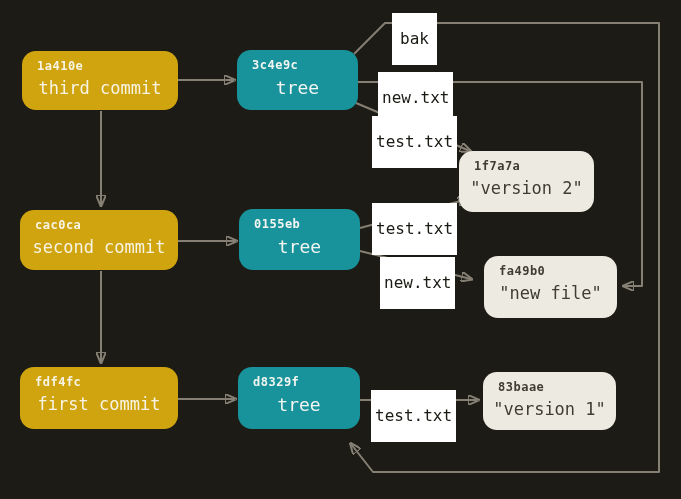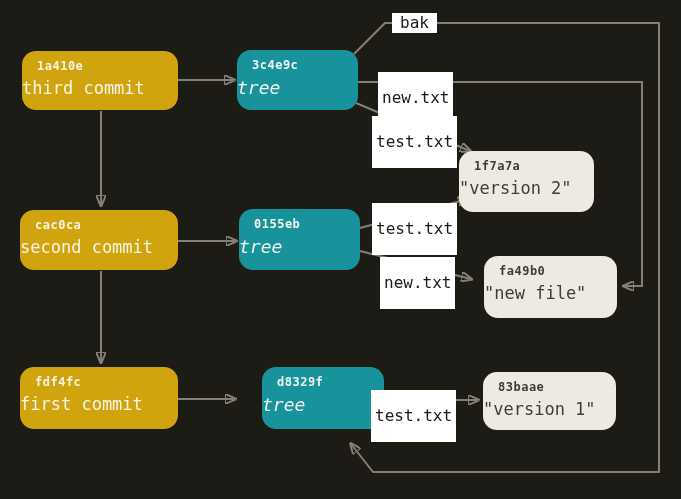--- a/index.html
+++ b/index.html
@@ -39,39 +39,39 @@
     left: 15px;
     font-size: 12px;
     font-weight: bold;
     letter-spacing: 0.5px;
   }
   .node .title {
     position: absolute;
     top: 27px;
     left: 0;
     width: 100%;
-    text-align: left;
+    text-align: center;
     font-size: 17px;
     white-space: nowrap;
   }
   .node.commit { background: #d0a40f; color: #f7f4e6; }
   .node.tree   { background: #18939b; color: #f2f5f1; }
   .node.blob   { background: #edebe1; color: #403c33; }
-  .node.tree .title { font-size: 18px; font-style: italic; }
+  .node.tree .title { font-size: 18px; }
   .edge-label {
     position: absolute;
     background: #ffffff;
     color: #1b1a14;
     font-size: 16px;
     line-height: 20px;
     padding: 16px 4px;
     white-space: nowrap;
     z-index: 3;
   }
-  .edge-label.wide-pad { padding: 0 8px; }
+  .edge-label.wide-pad { padding: 16px 8px; }
 </style>
 </head>
 <body>
 
 <div class="stage">
 
   <svg class="edges" viewBox="0 0 681 499">
     <defs>
       <marker id="arrow" viewBox="0 0 12 10" markerWidth="12" markerHeight="10" refX="10" refY="5" orient="auto" markerUnits="userSpaceOnUse">
         <path d="M0,0 L12,5 L0,10 Z" fill="#857f74" stroke="none"></path>
@@ -104,21 +104,21 @@
   </div>
 
   <div class="node tree" style="left:237px; top:50px; width:121px; height:60px;">
     <div class="hash">3c4e9c</div>
     <div class="title">tree</div>
   </div>
   <div class="node tree" style="left:239px; top:209px; width:121px; height:61px;padding-left:28px;">
     <div class="hash">0155eb</div>
     <div class="title">tree</div>
   </div>
-  <div class="node tree" style="left:238px; top:367px; width:122px; height:62px;margin-left:24px;">
+  <div class="node tree" style="left:238px; top:367px; width:122px; height:62px;">
     <div class="hash">d8329f</div>
     <div class="title">tree</div>
   </div>
 
   <div class="node blob" style="left:459px; top:151px; width:135px; height:61px;">
     <div class="hash">1f7a7a</div>
     <div class="title">"version 2"</div>
   </div>
   <div class="node blob" style="left:484px; top:256px; width:133px; height:62px;">
     <div class="hash">fa49b0</div>

